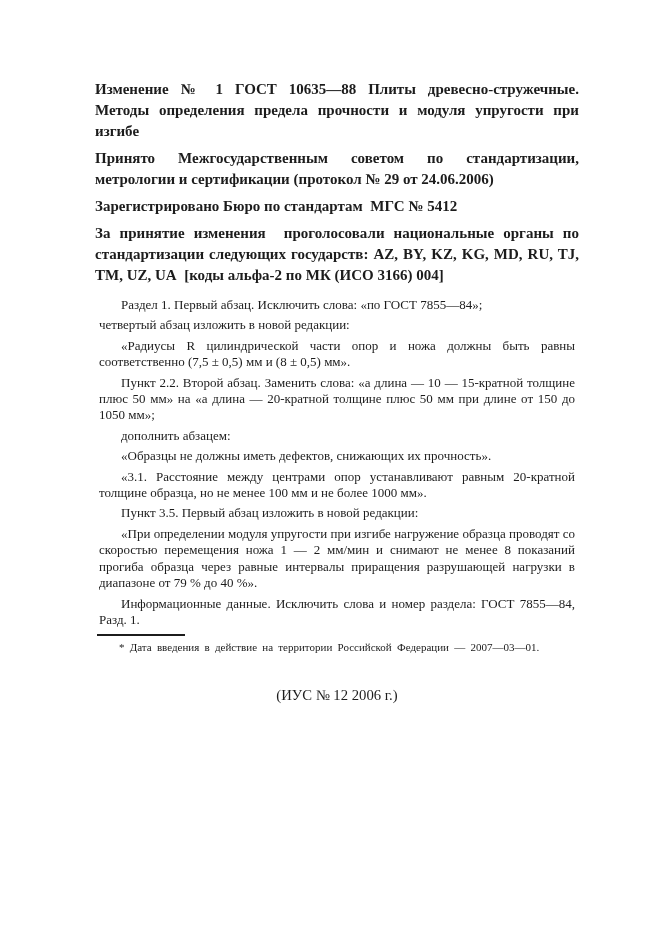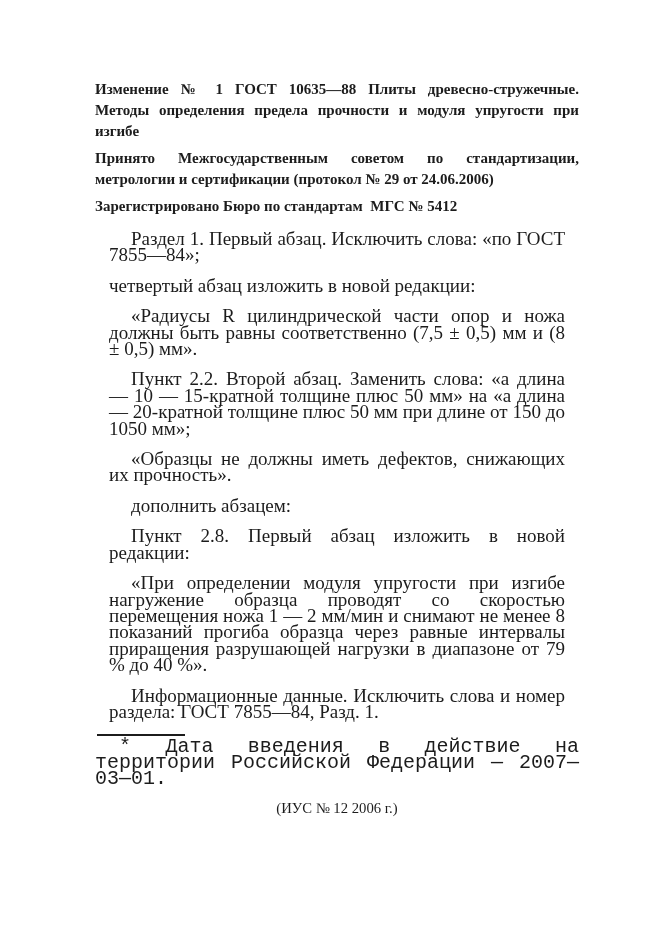--- a/index.html
+++ b/index.html
@@ -26,70 +26,71 @@
     margin: 0 0 6px 0;
     font-weight: 700;
     font-size: 15px;
     line-height: 21px;
     text-align: justify;
   }
   .amendments {
     margin-top: 11px;
   }
   .amendments p {
-    margin: 14px;
-    font-size: 19px;
+    margin: 4px;
+    font-size: 13px;
     line-height: 16.4px;
     text-align: justify;
     text-indent: 22px;
   }
   .amendments p.flush {
     text-indent: 0;
   }
   .footnote-rule {
     width: 88px;
     height: 2px;
     background: #1c1c1c;
     margin: 6px 0 3px 2px;
   }
   .footnote {
     margin: 0;
-    font-size: 20px;
+    font-size: 11px;
     line-height: 16px;
     text-align: justify;
     text-indent: 24px;
     word-spacing: 2.5px;
-    font-family: Liberation Mono, monospace;
   }
   .issue-note {
-    margin: 13px 0 0 0;
+    margin: 32px 0 0 0;
     font-size: 14.7px;
     text-align: center;
   }
 </style>
 </head>
 <body>
 
 <div class="page">
   <div class="content">
 
     <div class="preamble">
         <p>Изменение № 1 ГОСТ 10635—88 Плиты древесно-стружечные. Методы определения предела прочности и модуля упругости при изгибе</p>
         <p>Принято Межгосударственным советом по стандартизации, метрологии и сертификации (протокол № 29 от 24.06.2006)</p>
         <p>Зарегистрировано Бюро по стандартам&nbsp; МГС № 5412</p>
+        <p>За принятие изменения&nbsp; проголосовали национальные органы по стандартизации следующих государств: AZ, BY, KZ, KG, MD, RU, TJ, TM, UZ, UA&nbsp; [коды альфа-2 по МК (ИСО 3166) 004]</p>
       </div>
 
     <div class="amendments">
         <p>Раздел 1. Первый абзац. Исключить слова: «по ГОСТ 7855—84»;</p>
         <p class="flush">четвертый абзац изложить в новой редакции:</p>
         <p>«Радиусы R цилиндрической части опор и ножа должны быть равны соответственно (7,5 ± 0,5) мм и (8 ± 0,5) мм».</p>
         <p>Пункт 2.2. Второй абзац. Заменить слова: «а длина — 10 — 15-кратной толщине плюс 50 мм» на «а длина — 20-кратной толщине плюс 50 мм при длине от 150 до 1050 мм»;</p>
+        <p>дополнить абзацем:</p>
         <p>«Образцы не должны иметь дефектов, снижающих их прочность».</p>
-        <p>дополнить абзацем:</p>
-        <p>Пункт 2.8. Первый абзац изложить в новой редакции:</p>
+        <p>«3.1. Расстояние между центрами опор устанавливают равным 20-кратной толщине образца, но не менее 100 мм и не более 1000 мм».</p>
+        <p>Пункт 3.5. Первый абзац изложить в новой редакции:</p>
         <p>«При определении модуля упругости при изгибе нагружение образца проводят со скоростью перемещения ножа 1 — 2 мм/мин и снимают не менее 8 показаний прогиба образца через равные интервалы приращения разрушающей нагрузки в диапазоне от 79 % до 40 %».</p>
         <p>Информационные данные. Исключить слова и номер раздела: ГОСТ 7855—84, Разд. 1.</p>
       </div>
 
     <div class="footnote-rule"></div>
 
     <p class="footnote">* Дата введения в действие на территории Российской Федерации — 2007—03—01.</p>
 
     <p class="issue-note">(ИУС № 12 2006 г.)</p>
 

